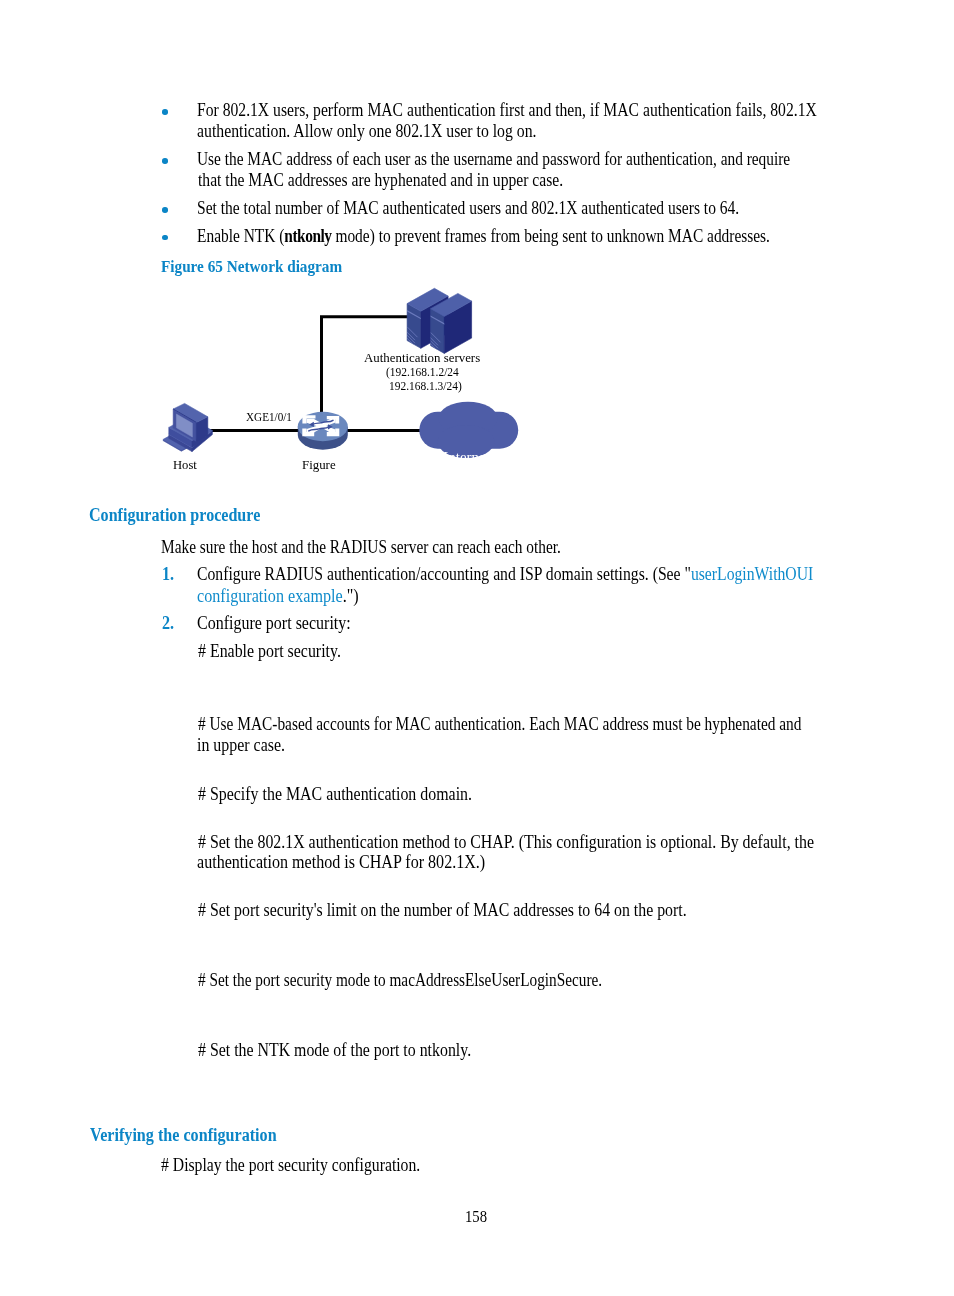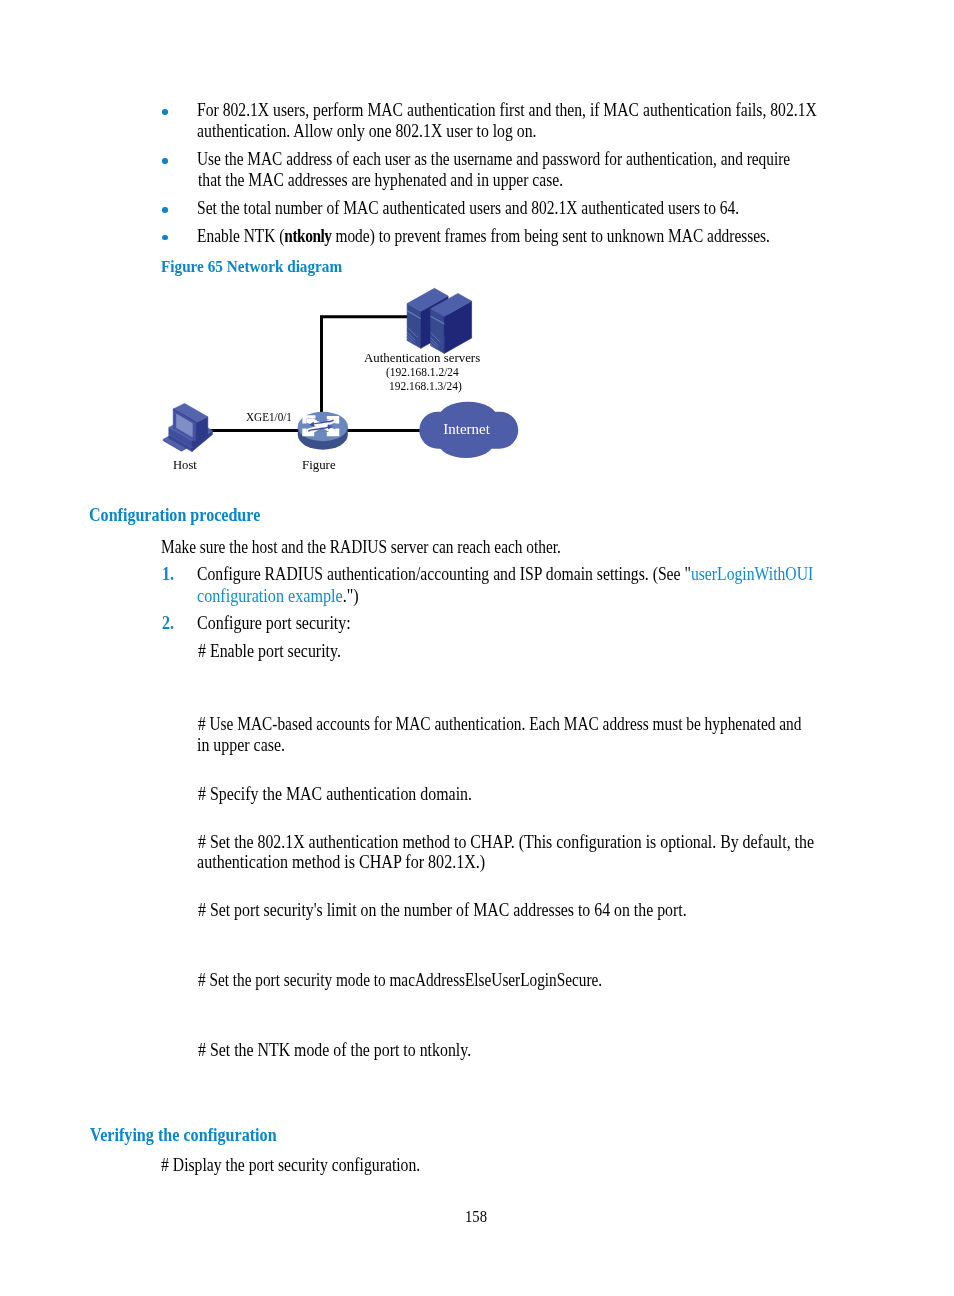--- a/index.html
+++ b/index.html
@@ -13,21 +13,21 @@
   .body-line{font-size:17.8px;line-height:21px;transform:scaleX(var(--s,0.87));}
   .link{color:#0f8bcb;}
   .bold{font-weight:bold;letter-spacing:-0.55px;}
   .head{font-size:19.4px;line-height:22px;font-weight:bold;color:#0b85c6;transform:scaleX(var(--s,0.82));}
   .caption{font-size:17.4px;line-height:20px;font-weight:bold;color:#0b85c6;transform:scaleX(var(--s,0.862));}
   .marker{font-size:18.2px;line-height:21px;font-weight:bold;color:#0b85c6;transform:scaleX(var(--s,0.9));}
   .pageno{font-size:16.4px;line-height:20px;transform:scaleX(var(--s,0.857));}
   .bullet{position:absolute;width:5.6px;height:5.6px;border-radius:50%;background:#0b85c6;}
   .dlabel{position:absolute;white-space:nowrap;font-size:13px;line-height:14px;color:#000;
           transform-origin:0 0;transform:scaleX(var(--ds,1));}
-  .ilabel{font-size:15px;line-height:16px;color:#fff;}
+  .ilabel{font-size:15px;line-height:16px;color:#fff;margin-top:28px;}
   .diagram{position:absolute;left:0;top:0;}
 </style>
 </head>
 <body>
 
 <div class="page">
 
   <span class="bullet" style="left:162.4px;top:109.4px"></span>
   <div class="tx body-line" style="left:197.19px;top:100.3px;--s:0.8801">For 802.1X users, perform MAC authentication first and then, if MAC authentication fails, 802.1X</div>
   <div class="tx body-line" style="left:197.18px;top:121.3px;--s:0.8871">authentication. Allow only one 802.1X user to log on.</div>

